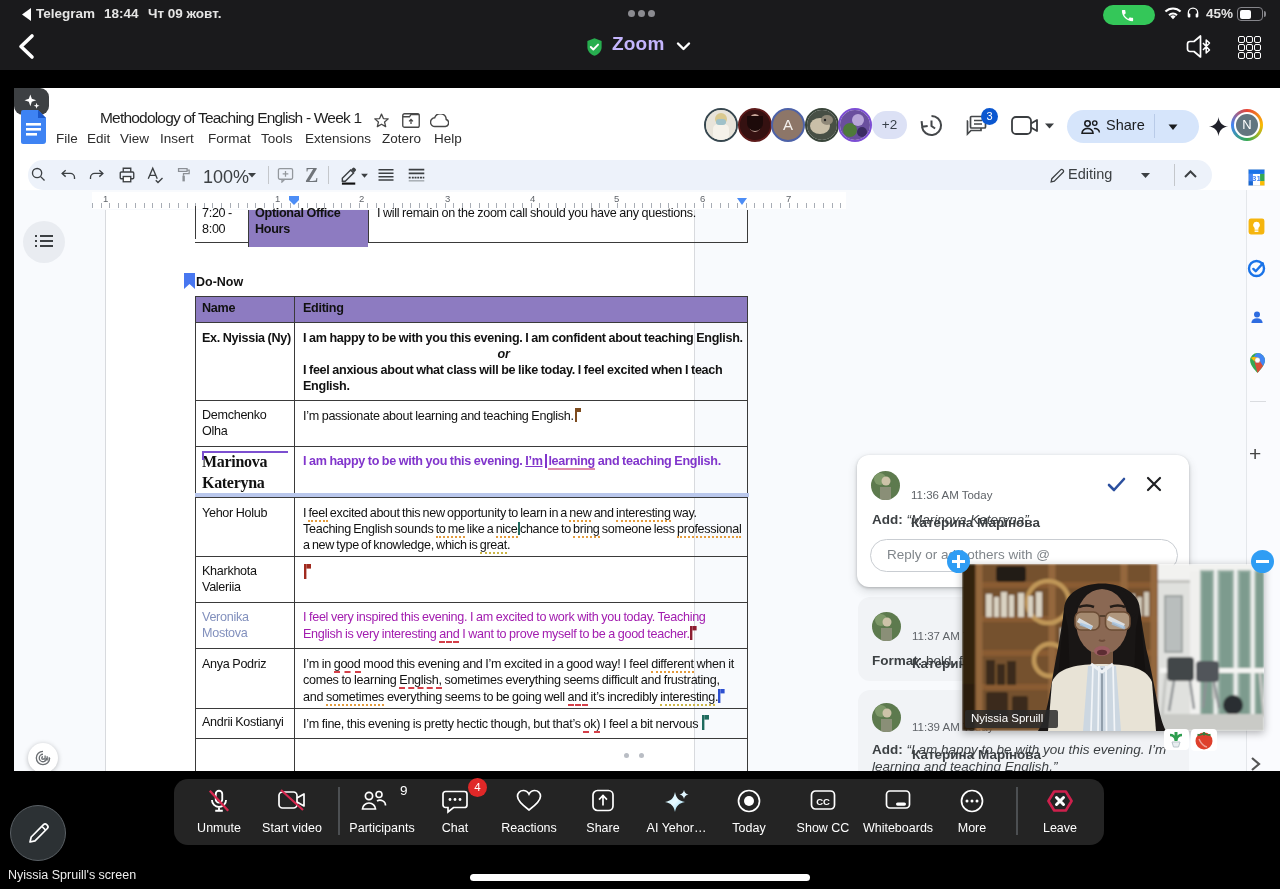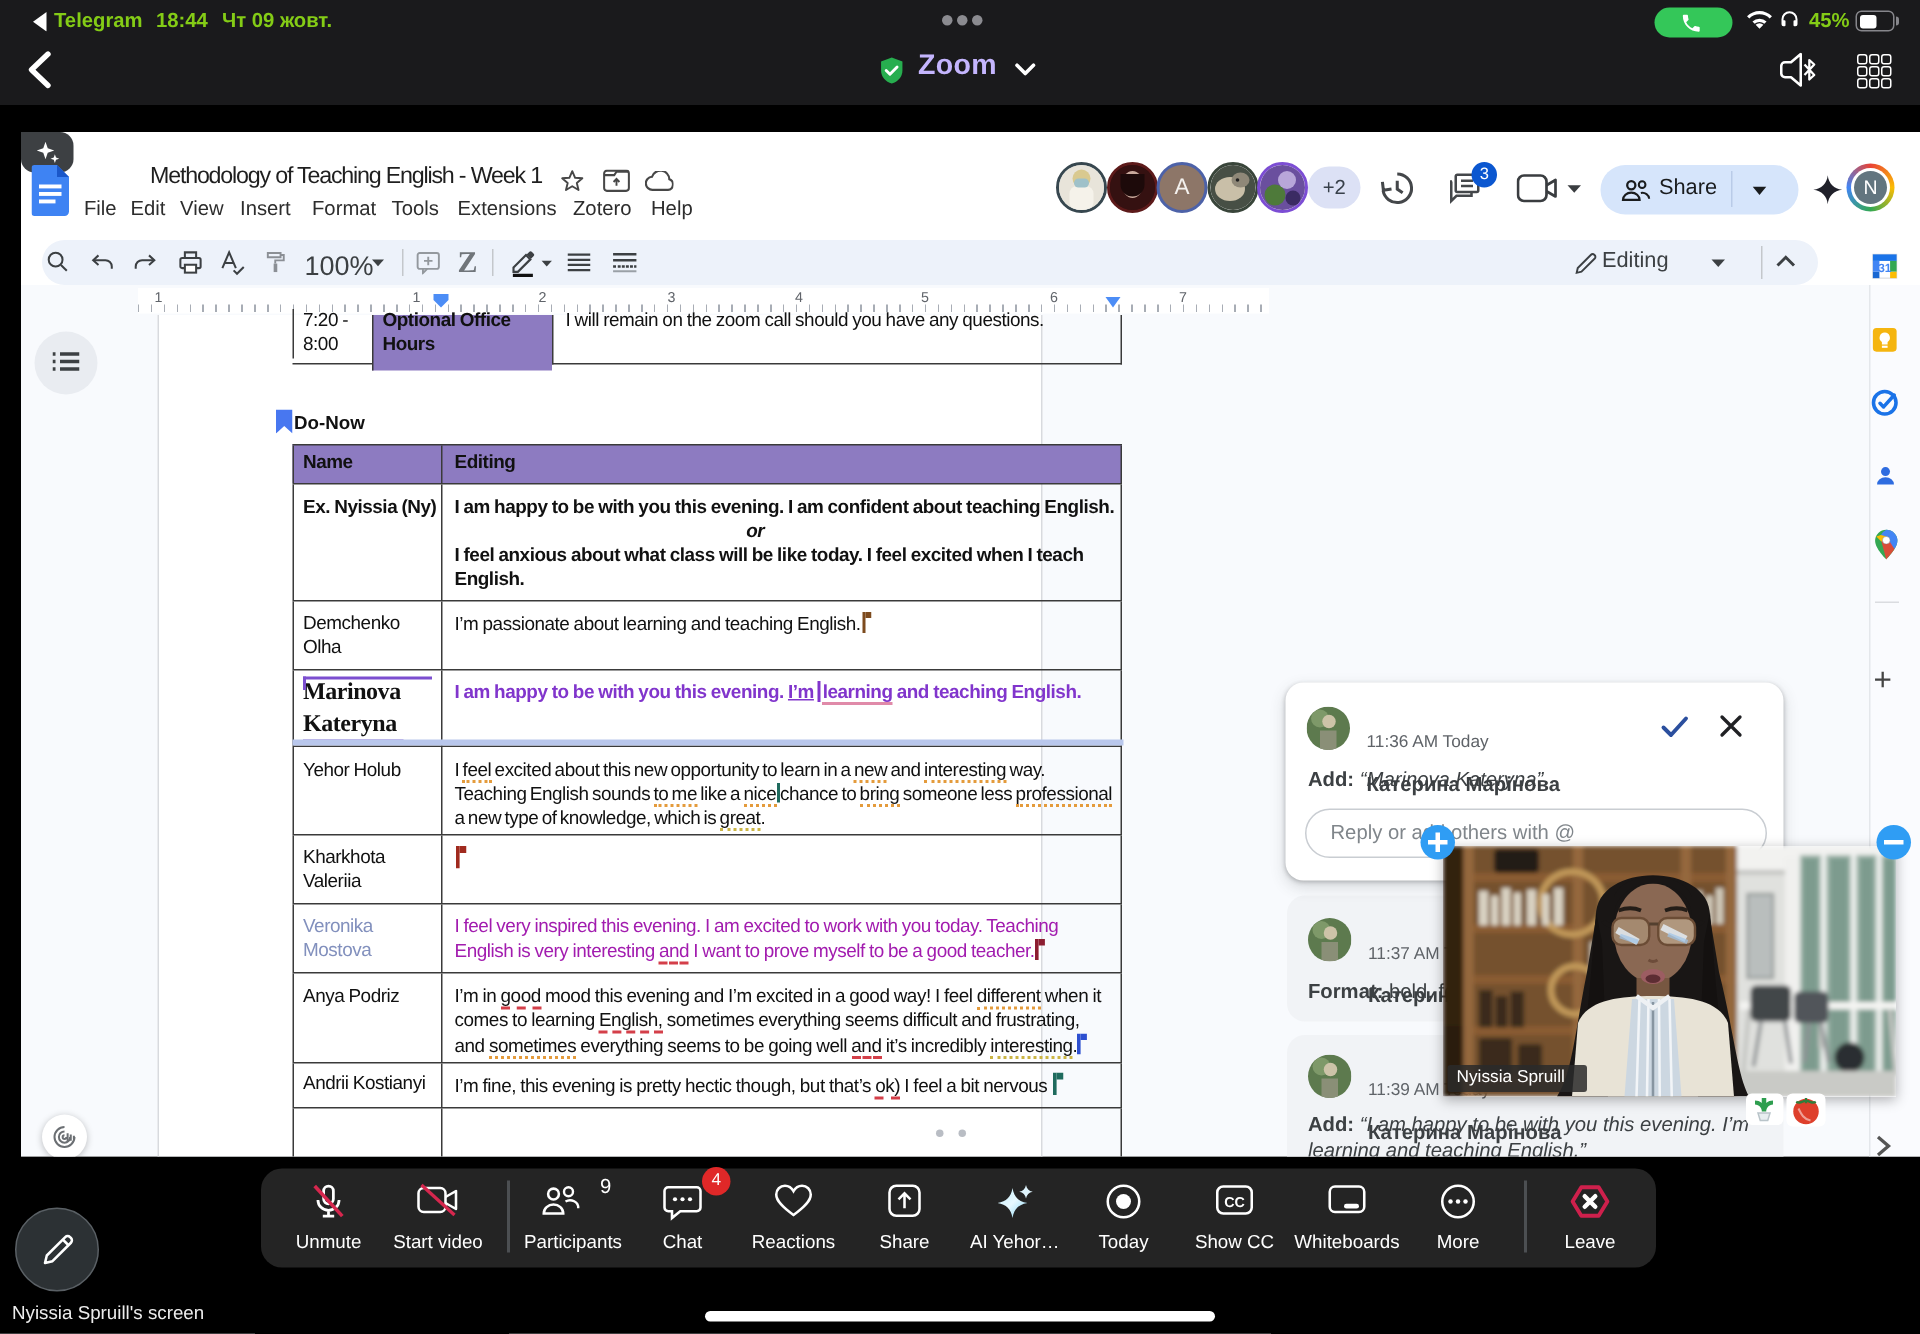--- a/index.html
+++ b/index.html
@@ -2,21 +2,21 @@
 <html><head>
 <meta charset="utf-8">
 <style>
   * { margin:0; padding:0; box-sizing:border-box; }
   html,body { width:1280px; height:889px; overflow:hidden; background:#000; }
   body { font-family:"Liberation Sans", sans-serif; position:relative; }
   .abs { position:absolute; }
   
   #topbar { left:0; top:0; width:1280px; height:70px; background:#1a1a1c; }
   #blackband { left:0; top:70px; width:1280px; height:19px; background:#000; }
-  .st { color:#84cc16; font-size:13.5px; font-weight:700; }
+  .st { color:#e5e5e5; font-size:13.5px; font-weight:700; }
   
   #screen { left:14px; top:88px; width:1266px; height:683px; background:#fff; overflow:hidden; }
   #canvas { position:absolute; left:0; top:102px; width:1266px; height:581px; background:#f8fafd; }
   #page { position:absolute; left:91px; top:122px; width:590px; height:561px; background:#fff; border-left:1px solid #d8dade; border-right:1px solid #d8dade; }
   
   .menu { font-size:13.5px; color:#2d2d2d; }
   #pill { position:absolute; left:14px; top:72px; width:1184px; height:30px; background:#edf2fa; border-radius:15px; }
   .doct { font-size:12.6px; color:#111; line-height:15.9px; letter-spacing:-.3px; word-spacing:-.4px; }
   .rn { position:absolute; top:1px; font-size:9.5px; color:#60646a; }
   #tbl { border-bottom:1px solid #3a3a3a; }

